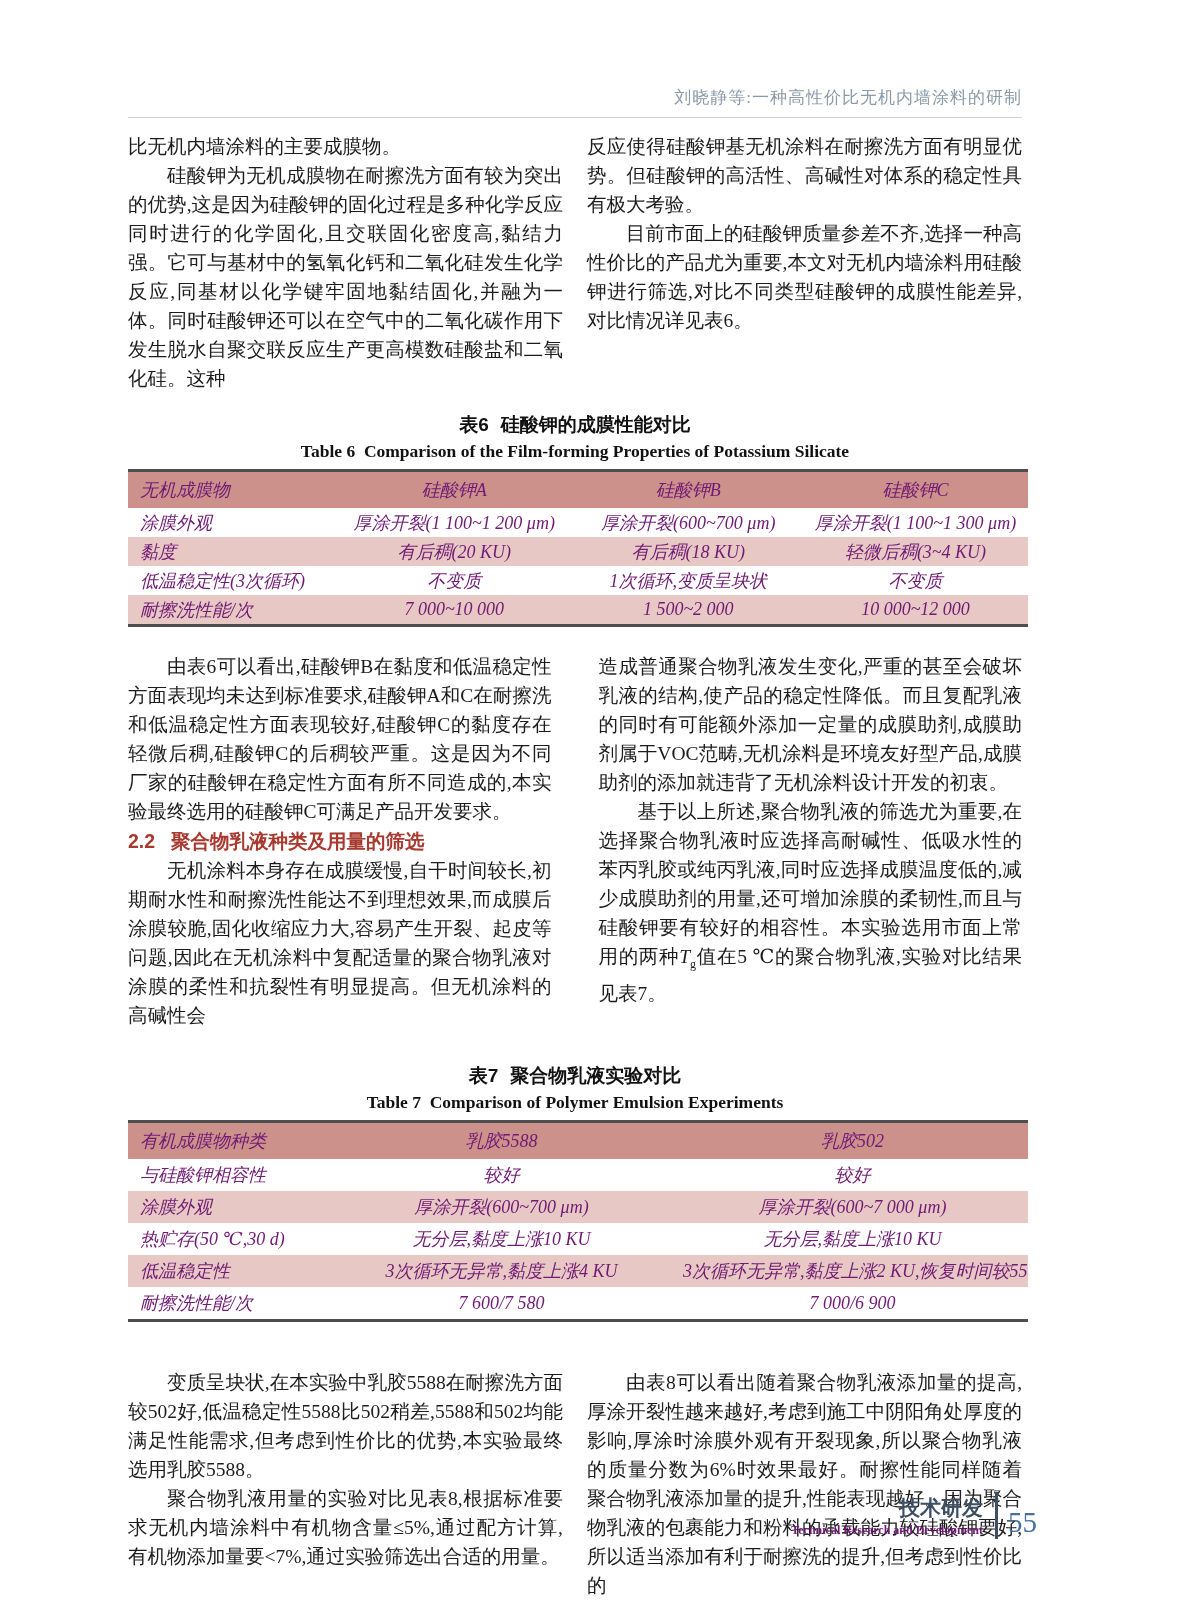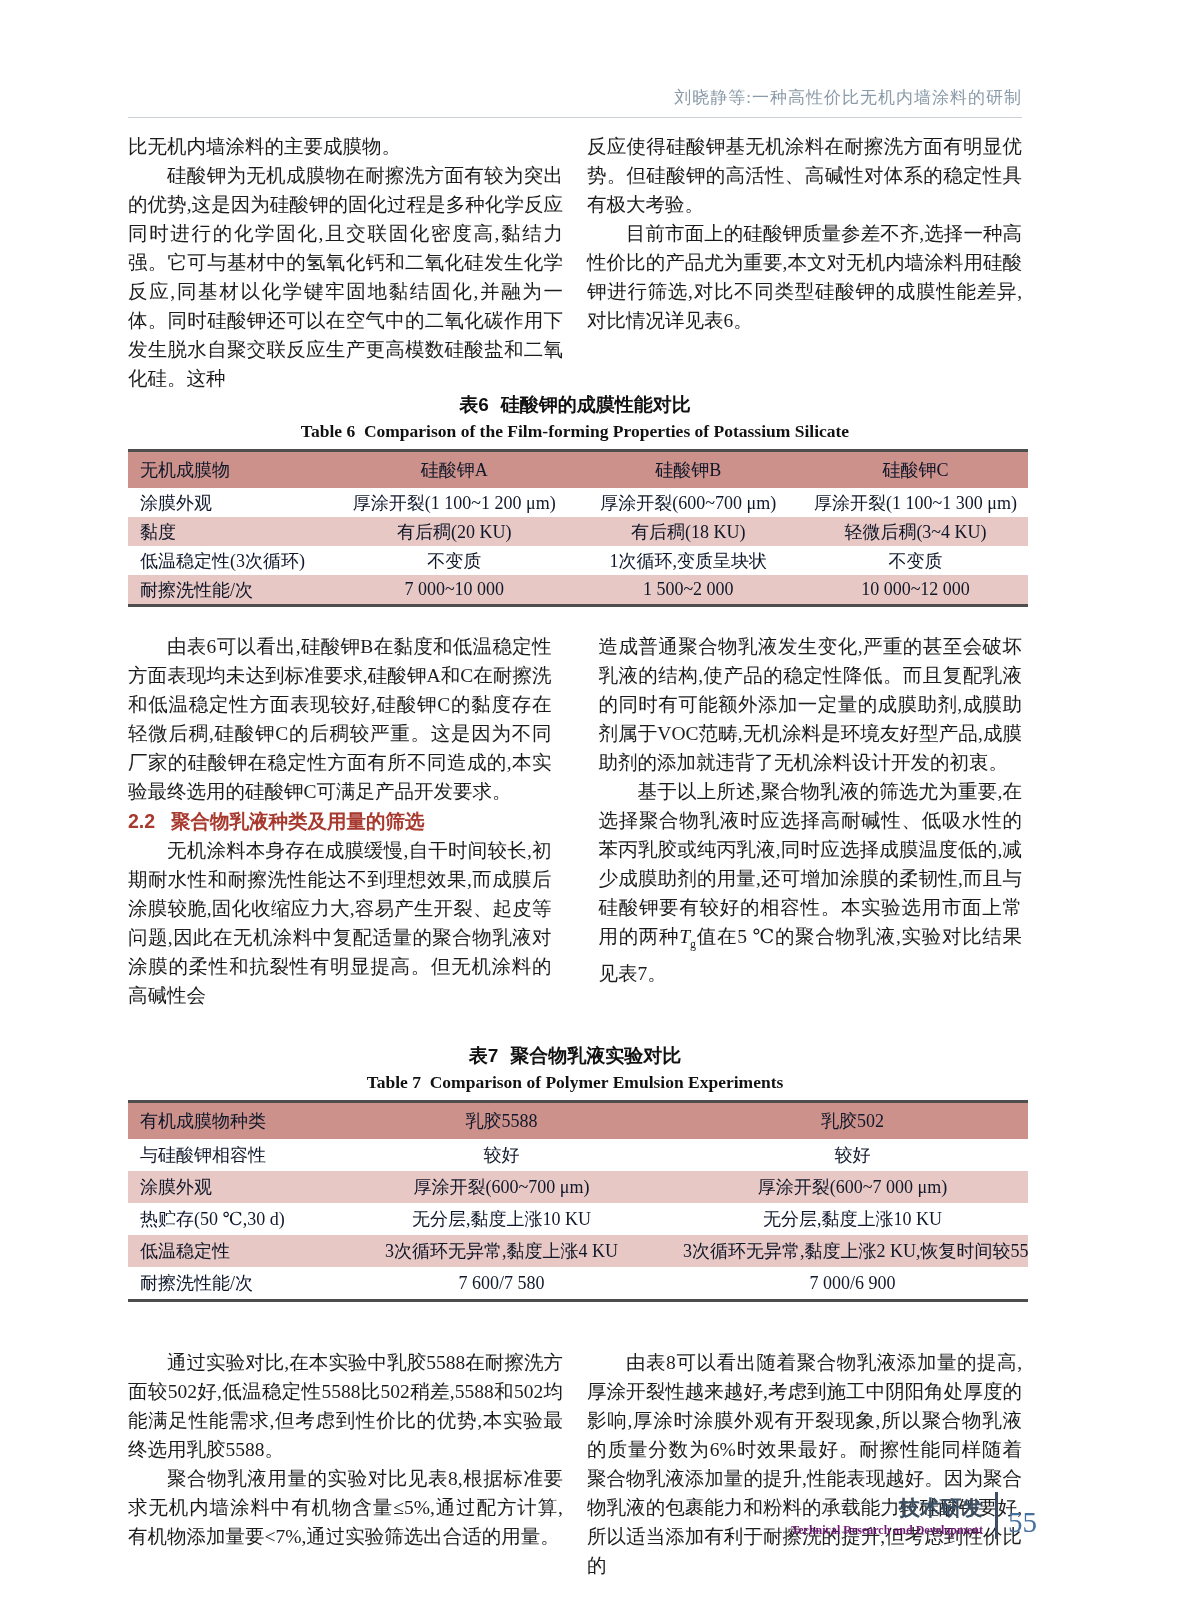--- a/index.html
+++ b/index.html
@@ -15,32 +15,32 @@
   .sec-top{margin-top:14px;}
   .sec-mid{margin-top:25px;gap:47px;}
   .sec-bottom{margin-top:46px;}
   p.body-text{margin:0;font-size:19.5px;line-height:29px;text-align:justify;text-justify:inter-ideograph;}
   p.indent{text-indent:2em;}
   .section-heading{
     font-family:"Liberation Sans","DejaVu Sans",sans-serif;font-weight:bold;
     color:#a8392e;font-size:19.5px;line-height:30px;margin:0;
   }
   .section-heading .num{margin-right:16px;}
-  .table-block{}
+  .table-block{margin-top:20px;}
   .table-block-7{margin-top:34px;}
   .tbl-title-cn{
     text-align:center;font-family:"Liberation Sans","DejaVu Sans",sans-serif;
     font-weight:bold;font-size:19px;color:#111;line-height:24px;
   }
   .tbl-title-cn .t-label{margin-right:12px;}
   .tbl-title-en{text-align:center;font-weight:bold;font-size:17.5px;color:#111;line-height:24px;margin-top:2px;}
   table.data-table{
     width:900px;border-collapse:collapse;margin-top:6px;
     border-top:3px solid #4e4e4e;border-bottom:3px solid #4e4e4e;
-    font-size:18px;color:#0f172a;table-layout:fixed;
+    font-size:18px;color:#701a75;table-layout:fixed;font-style:italic;
   }
   table.data-table td{padding:1px 6px;height:27px;text-align:center;overflow:hidden;white-space:nowrap;}
   table.data-table tr.hdr td{height:34px;}
   table.data-table td.rowhead{text-align:left;padding-left:12px;}
   tr.pink-dark{background:#cd918b;}
   tr.pink{background:#e8c8c4;}
   table.t6 col.c1{width:23%;} table.t6 col.c2{width:26.5%;}
   table.t6 col.c3{width:25.5%;} table.t6 col.c4{width:25%;}
   table.t7 col.c1{width:22%;} table.t7 col.c2{width:39%;} table.t7 col.c3{width:39%;}
   table.t7 td{height:30px;}
@@ -181,21 +181,21 @@
           <td class="rowhead">耐擦洗性能/次</td>
           <td>7 600/7 580</td>
           <td>7 000/6 900</td>
         </tr>
       </tbody>
         </table>
     </div>
 
     <div class="two-col sec-bottom">
       <div class="col">
-        <p class="body-text indent">通过实验对比,在本实验中乳胶5588在耐擦洗方面较502好,低温稳定性5588比502稍差,5588和502均能满足性能需求,但考虑到性价比的优势,本实验最终选用乳胶5588。</p>
+        <p class="body-text indent">变质呈块状,在本实验中乳胶5588在耐擦洗方面较502好,低温稳定性5588比502稍差,5588和502均能满足性能需求,但考虑到性价比的优势,本实验最终选用乳胶5588。</p>
         <p class="body-text indent">聚合物乳液用量的实验对比见表8,根据标准要求无机内墙涂料中有机物含量≤5%,通过配方计算,有机物添加量要&lt;7%,通过实验筛选出合适的用量。</p>
       </div>
       <div class="col">
         <p class="body-text indent">由表8可以看出随着聚合物乳液添加量的提高,厚涂开裂性越来越好,考虑到施工中阴阳角处厚度的影响,厚涂时涂膜外观有开裂现象,所以聚合物乳液的质量分数为6%时效果最好。耐擦性能同样随着聚合物乳液添加量的提升,性能表现越好。因为聚合物乳液的包裹能力和粉料的承载能力较硅酸钾要好,所以适当添加有利于耐擦洗的提升,但考虑到性价比的</p>
       </div>
     </div>
 
   </div>
 
   <div class="footer">

